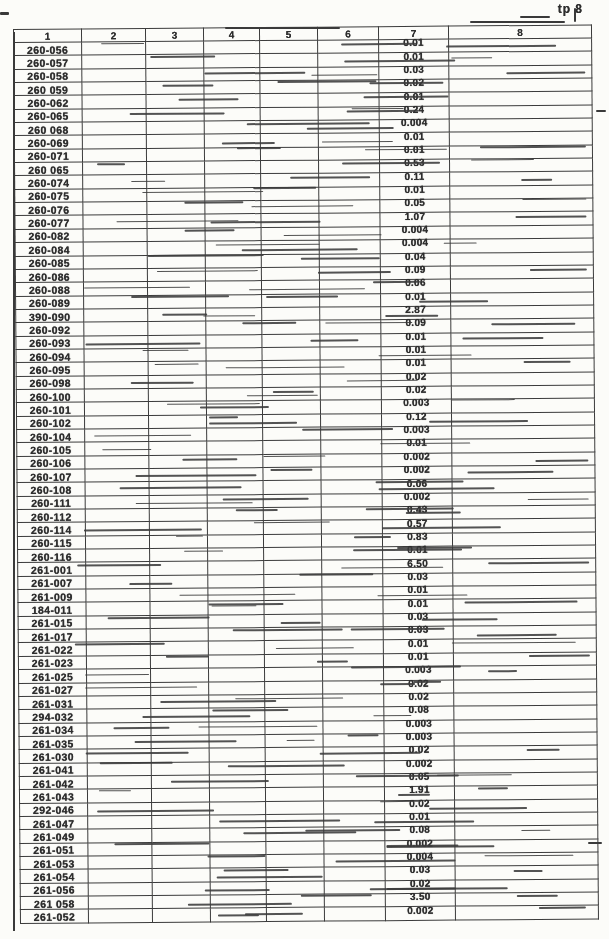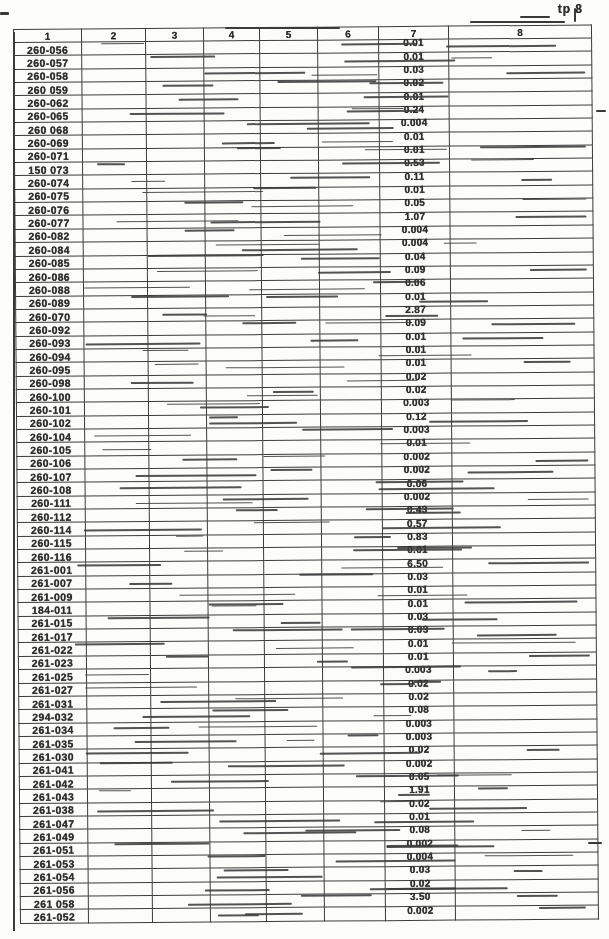--- a/index.html
+++ b/index.html
@@ -212,21 +212,21 @@
     <td></td>
     <td></td>
     <td>
             <span class="val-text">0.01</span>
           </td>
     <td></td>
   </tr>
 
   <tr>
     <td>
-            <span class="id-text">150 073</span>
+            <span class="id-text">260 065</span>
           </td>
     <td></td>
     <td></td>
     <td></td>
     <td></td>
     <td></td>
     <td>
             <span class="val-text">0.53</span>
           </td>
     <td></td>
@@ -377,21 +377,21 @@
     <td></td>
     <td></td>
     <td>
             <span class="val-text">0.01</span>
           </td>
     <td></td>
   </tr>
 
   <tr>
     <td>
-            <span class="id-text">260-070</span>
+            <span class="id-text">390-090</span>
           </td>
     <td></td>
     <td></td>
     <td></td>
     <td></td>
     <td></td>
     <td>
             <span class="val-text">2.87</span>
           </td>
     <td></td>
@@ -932,21 +932,21 @@
     <td></td>
     <td></td>
     <td>
             <span class="val-text">1.91</span>
           </td>
     <td></td>
   </tr>
 
   <tr>
     <td>
-            <span class="id-text">261-038</span>
+            <span class="id-text">292-046</span>
           </td>
     <td></td>
     <td></td>
     <td></td>
     <td></td>
     <td></td>
     <td>
             <span class="val-text">0.02</span>
           </td>
     <td></td>

